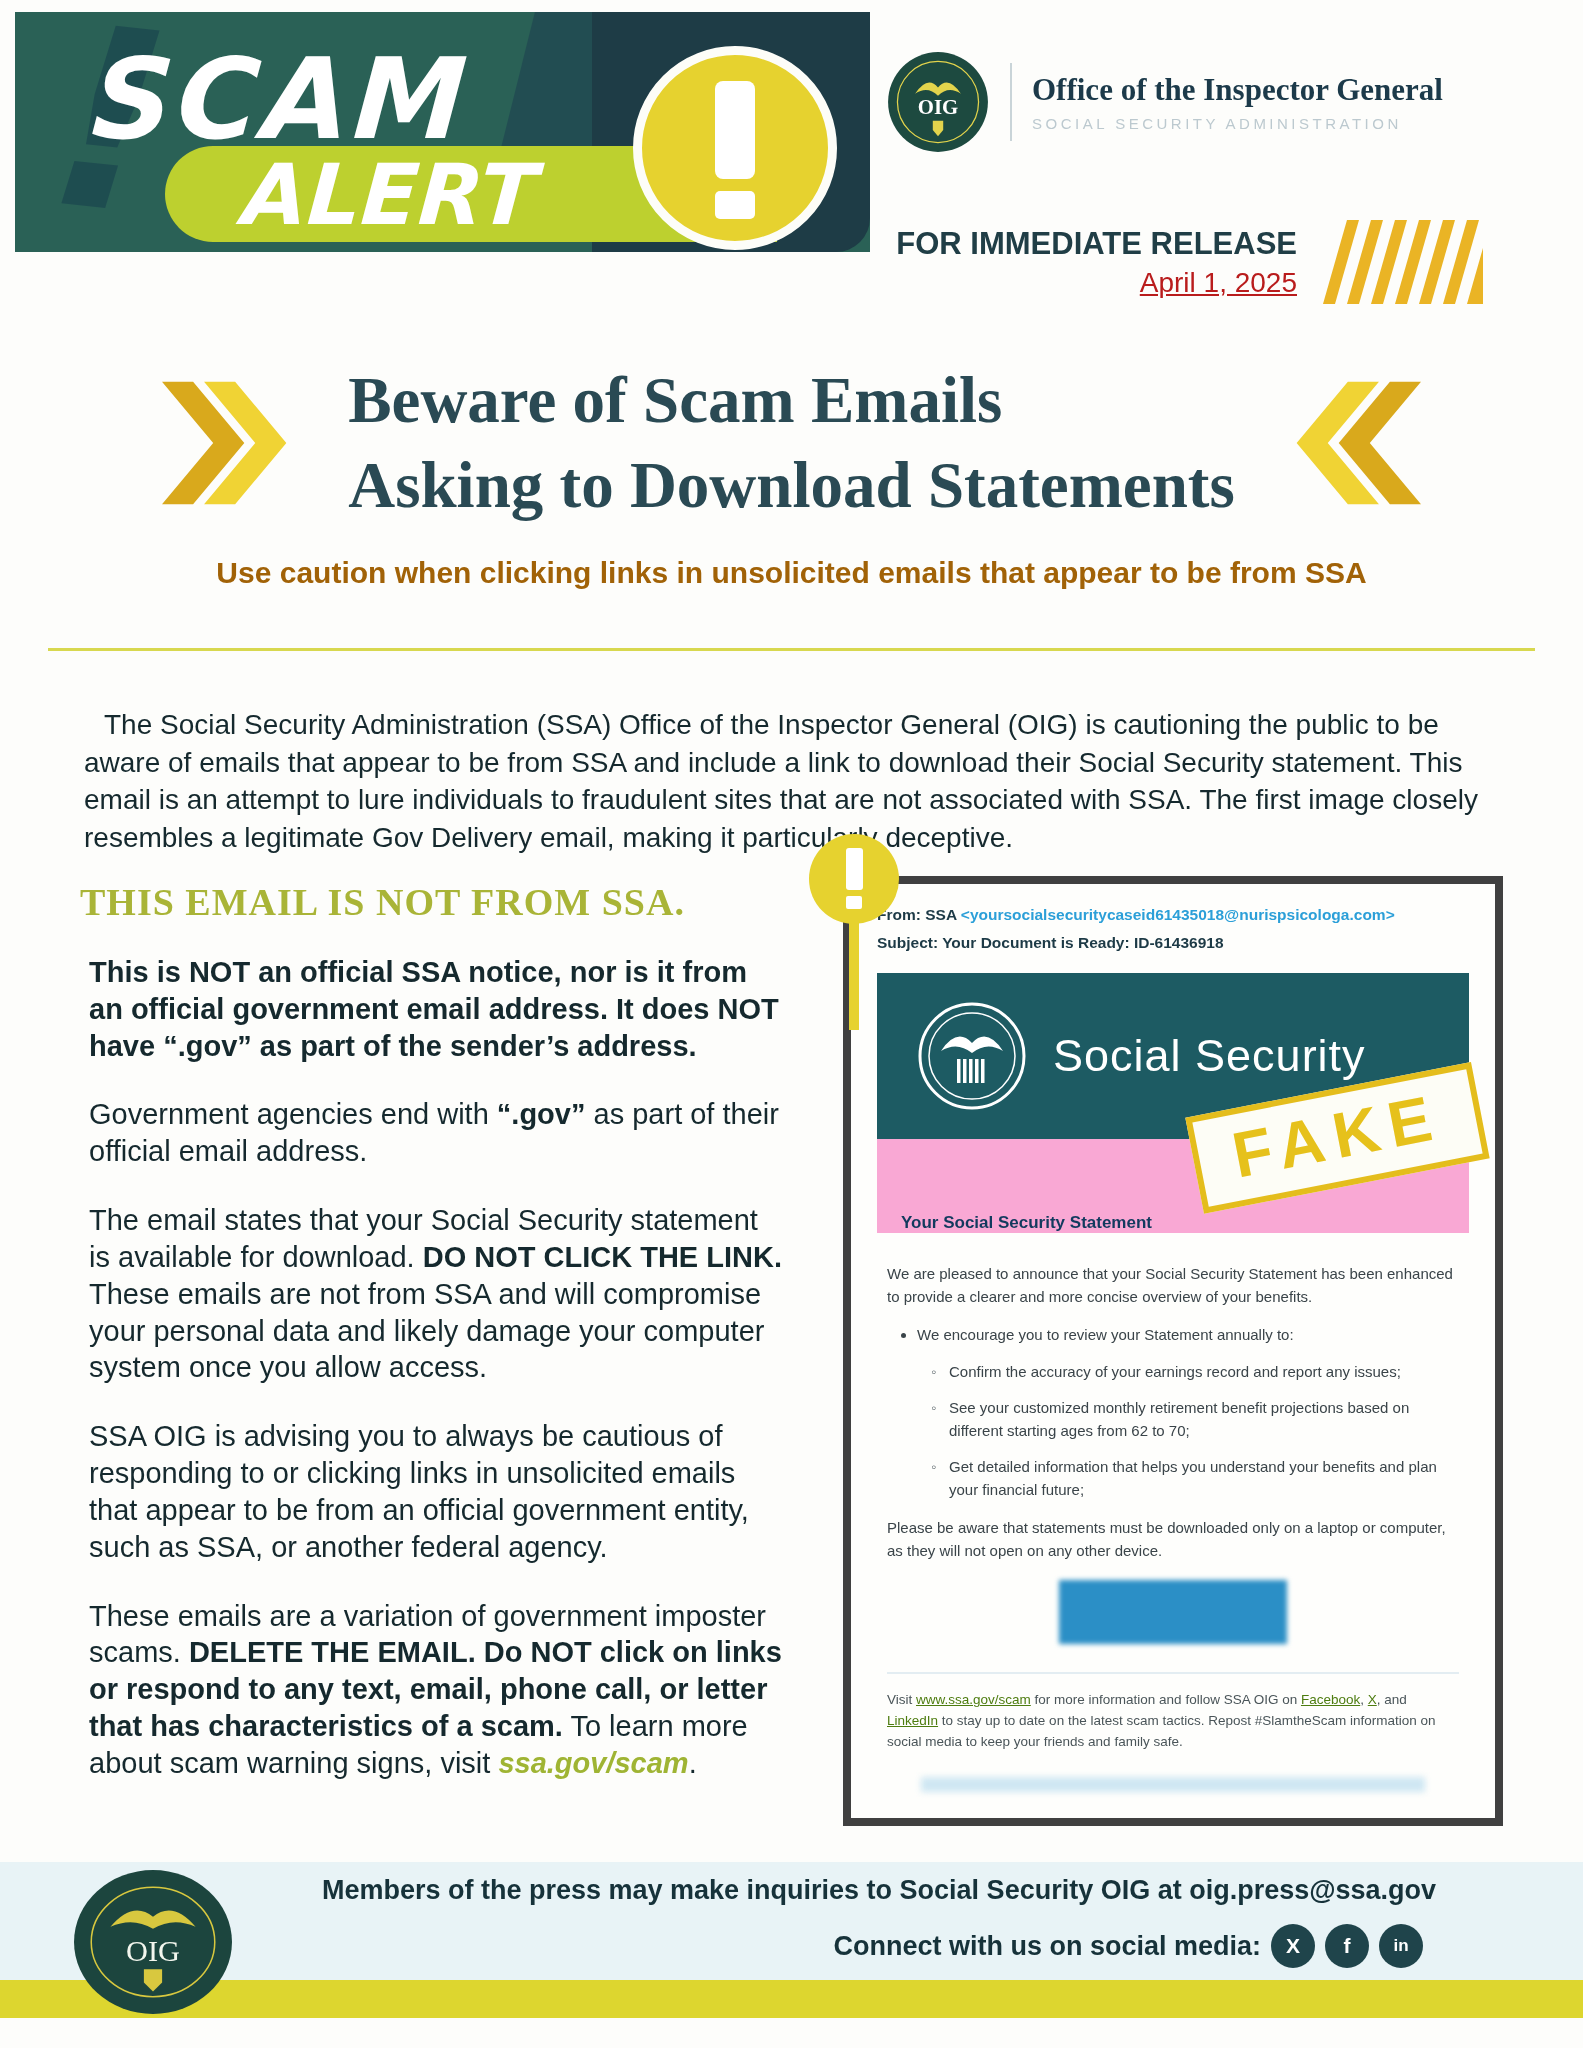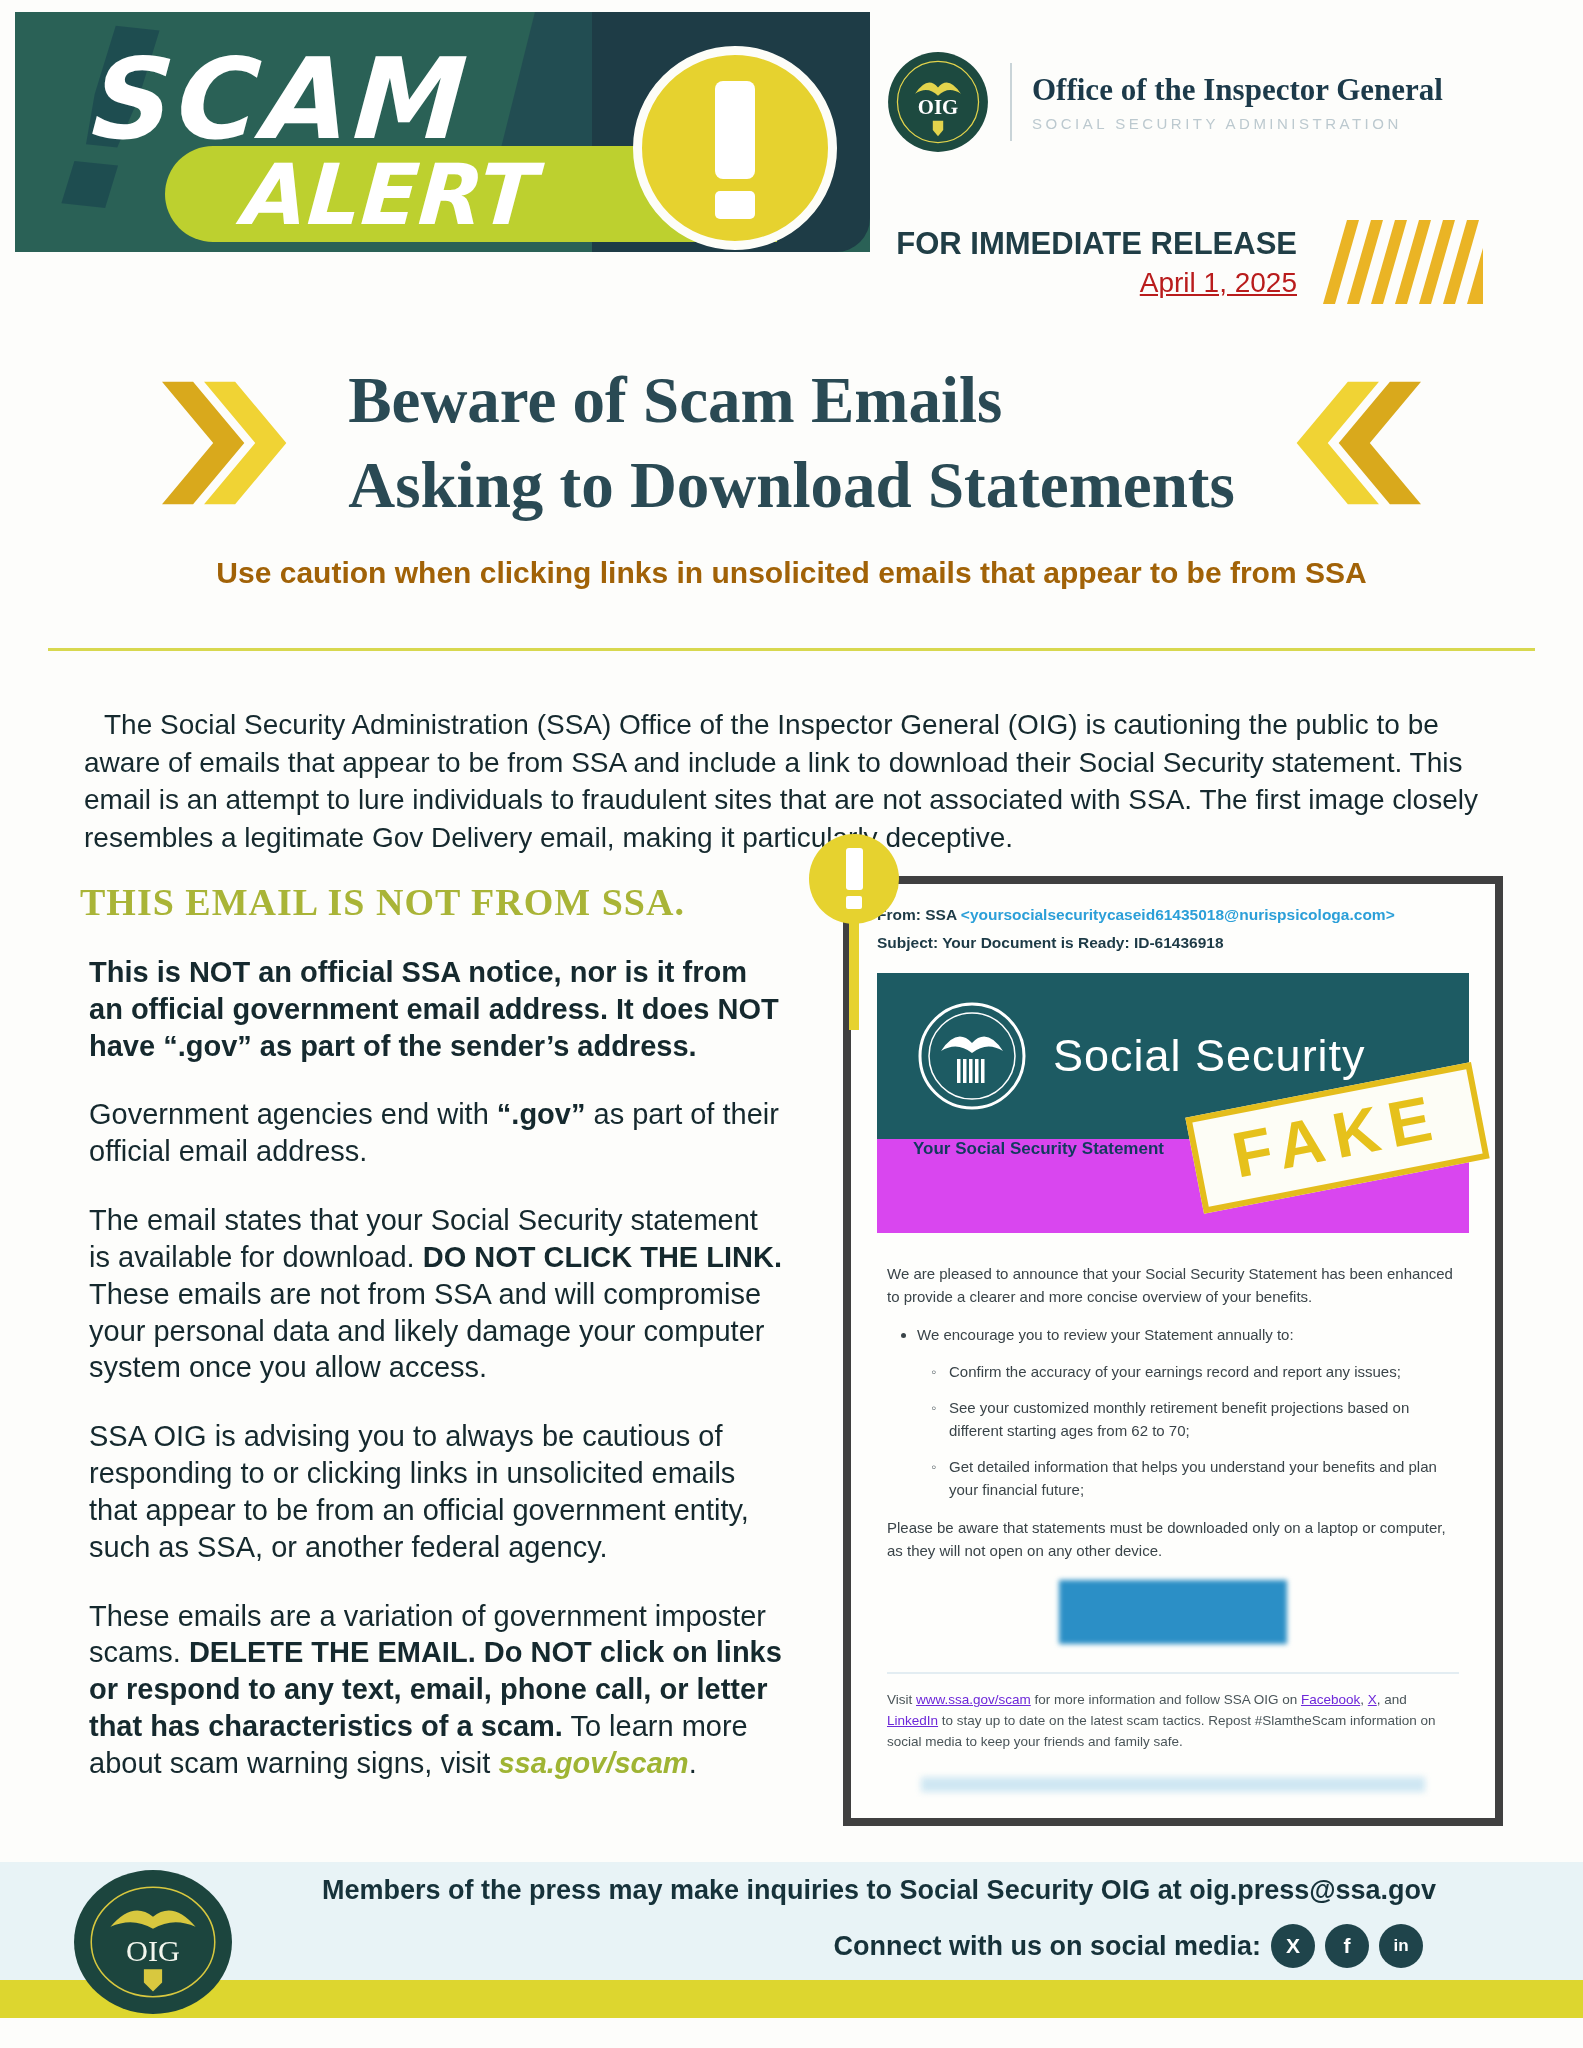--- a/index.html
+++ b/index.html
@@ -50,38 +50,38 @@
   .intro { position:absolute; top:678px; left:84px; width:1398px; font-size:28px; line-height:1.34; color:#15292e; text-indent:20px; }
 
   
   .content { position:absolute; top:856px; left:80px; width:1423px; }
   .section-heading { font-family:"Liberation Serif", serif; font-size:38px; font-weight:bold;
     color:#a9b437; letter-spacing:1px; margin:24px 0 30px; }
   .body-p { font-size:29px; line-height:1.27; color:#15292e; margin:0 9px 32px; }
   .seg-bold { font-weight:bold; }
   .seg-normal { font-weight:normal; }
   .seg-scamlink { color:#9fb433; font-style:italic; font-weight:bold; }
-  .seg-link { color:#6d28d9; text-decoration:underline; }
+  .seg-link { color:#4d7c0f; text-decoration:underline; }
 
   
   .email-figure { float:right; width:688px; margin:6px 0 12px 32px; position:relative; }
   .warn-badge { position:absolute; left:-6px; top:-22px; width:90px; height:90px; background:#e6d22f;
     border-radius:50%; z-index:3; }
   .warn-badge .bar { width:17px; height:42px; background:#ffffff; margin:14px auto 0; border-radius:3px; }
   .warn-badge .dot { width:16px; height:13px; background:#ffffff; margin:6px auto 0; border-radius:2px; }
   .warn-stem { position:absolute; left:34px; top:64px; width:10px; height:110px; background:#e6d22f; z-index:2; }
   .email-box { margin-left:28px; margin-top:20px; border:8px solid #404040; background:#fefefc; padding:20px 26px 26px; }
   .from-line, .subject-line { font-size:15.5px; font-weight:bold; color:#1d3a46; line-height:1.4; }
   .subject-line { margin-top:6px; }
   .addr { color:#2b9fd8; }
   .email-card { margin-top:20px; position:relative; }
   .ec-header { background:#1d5b63; height:166px; display:flex; align-items:center; padding-left:40px; gap:26px; }
   .ec-seal { width:110px; height:110px; flex:0 0 auto; }
   .ec-brand { color:#ffffff; font-size:45px; font-weight:400; letter-spacing:1px; }
-  .ec-bar { background:#d946ef; height:94px; display:flex; align-items:flex-start; padding-left:36px; }
+  .ec-bar { background:#f9a8d4; height:94px; display:flex; align-items:flex-end; padding-left:24px; }
   .ec-bar-label { color:#123a5e; font-weight:bold; font-size:17px; }
   .fake-stamp { position:absolute; right:-14px; top:116px; transform:rotate(-11deg);
     background:#fdfdf6; border:6px solid #e4bd1c; padding:4px 34px 8px; z-index:2; }
   .fake-stamp span { font-size:64px; font-weight:bold; color:#e6c11b; letter-spacing:10px; }
   .ec-body { padding:30px 10px 0; color:#3a4449; font-size:15px; line-height:1.5; }
   .ec-bullets { margin:16px 0 0 30px; padding:0; }
   .ec-bullets > li { margin-bottom:12px; }
   .ec-subbullets { list-style:none; margin:14px 0 0 44px; padding:0; }
   .ec-subbullets li { margin-bottom:14px; position:relative; padding-left:18px; }
   .ec-subbullets li::before { content:"◦"; position:absolute; left:0; color:#6a7478; }

